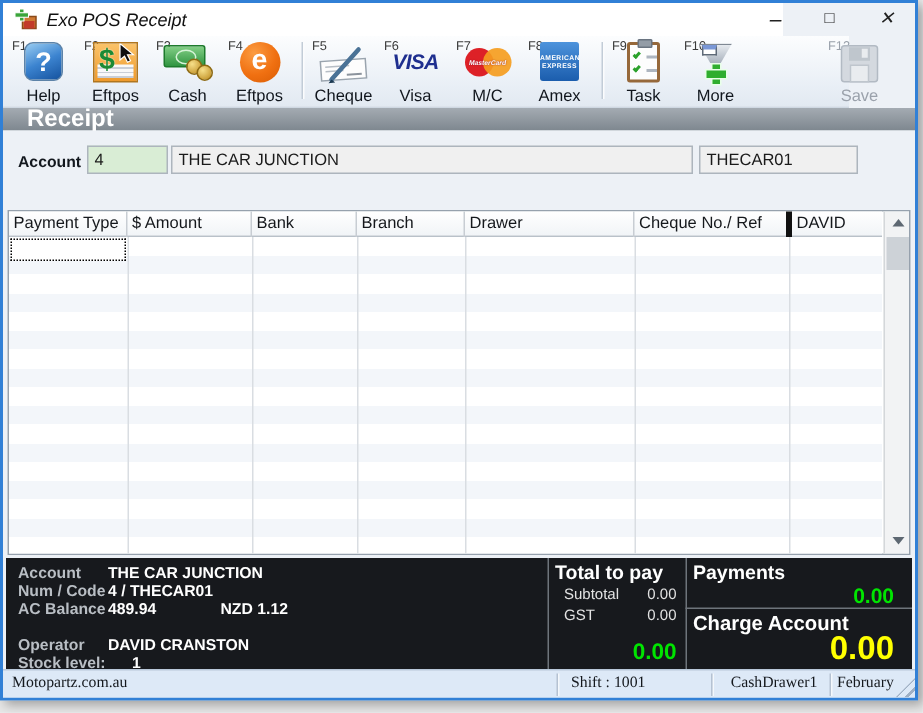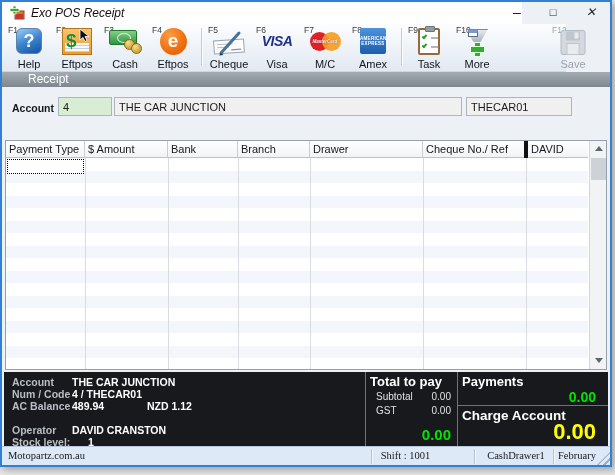--- a/index.html
+++ b/index.html
@@ -80,21 +80,21 @@
              border:1px solid #5f6a78; border-top:3px solid #7a97d6; }
   .ic-more .plus { position:absolute; left:9px; bottom:0; width:13px; height:13px; }
   .ic-more .plus:before { content:""; position:absolute; left:4px; top:0; width:5px; height:13px;
              background:#2fae2f; box-shadow:0 0 0 1px #e8ffe8; }
   .ic-more .plus:after { content:""; position:absolute; left:0; top:4px; width:13px; height:5px;
              background:#2fae2f; box-shadow:0 0 0 1px #e8ffe8; }
 
   
   #receipt-bar { left:0; top:70px; width:608px; height:15px;
              background:linear-gradient(#a4abb2,#7e878f); }
-  #receipt-bar span { display:block; margin-left:26px; font-size:12px; font-weight:normal;
+  #receipt-bar span { display:block; margin-left:16px; font-size:16px; font-weight:bold;
              color:#fff; line-height:15px; }
 
   
   #account-area { left:0; top:85px; width:608px; height:53px; background:#edf1f6; }
   #account-label { left:10px; top:12px; width:46px; height:19px; line-height:19px;
              font-size:10.5px; font-weight:bold; color:#13181e; }
   .field { position:absolute; top:10px; height:19px; border:1px solid #adb5bd; background:#f0f0f0;
              font-family:"Liberation Sans",sans-serif; font-size:11px; color:#1a1a1a; padding:0 4px; }
   #acc-number { left:56px; width:54px; background:#d9edd5; }
   #acc-name { left:112px; width:348px; }

